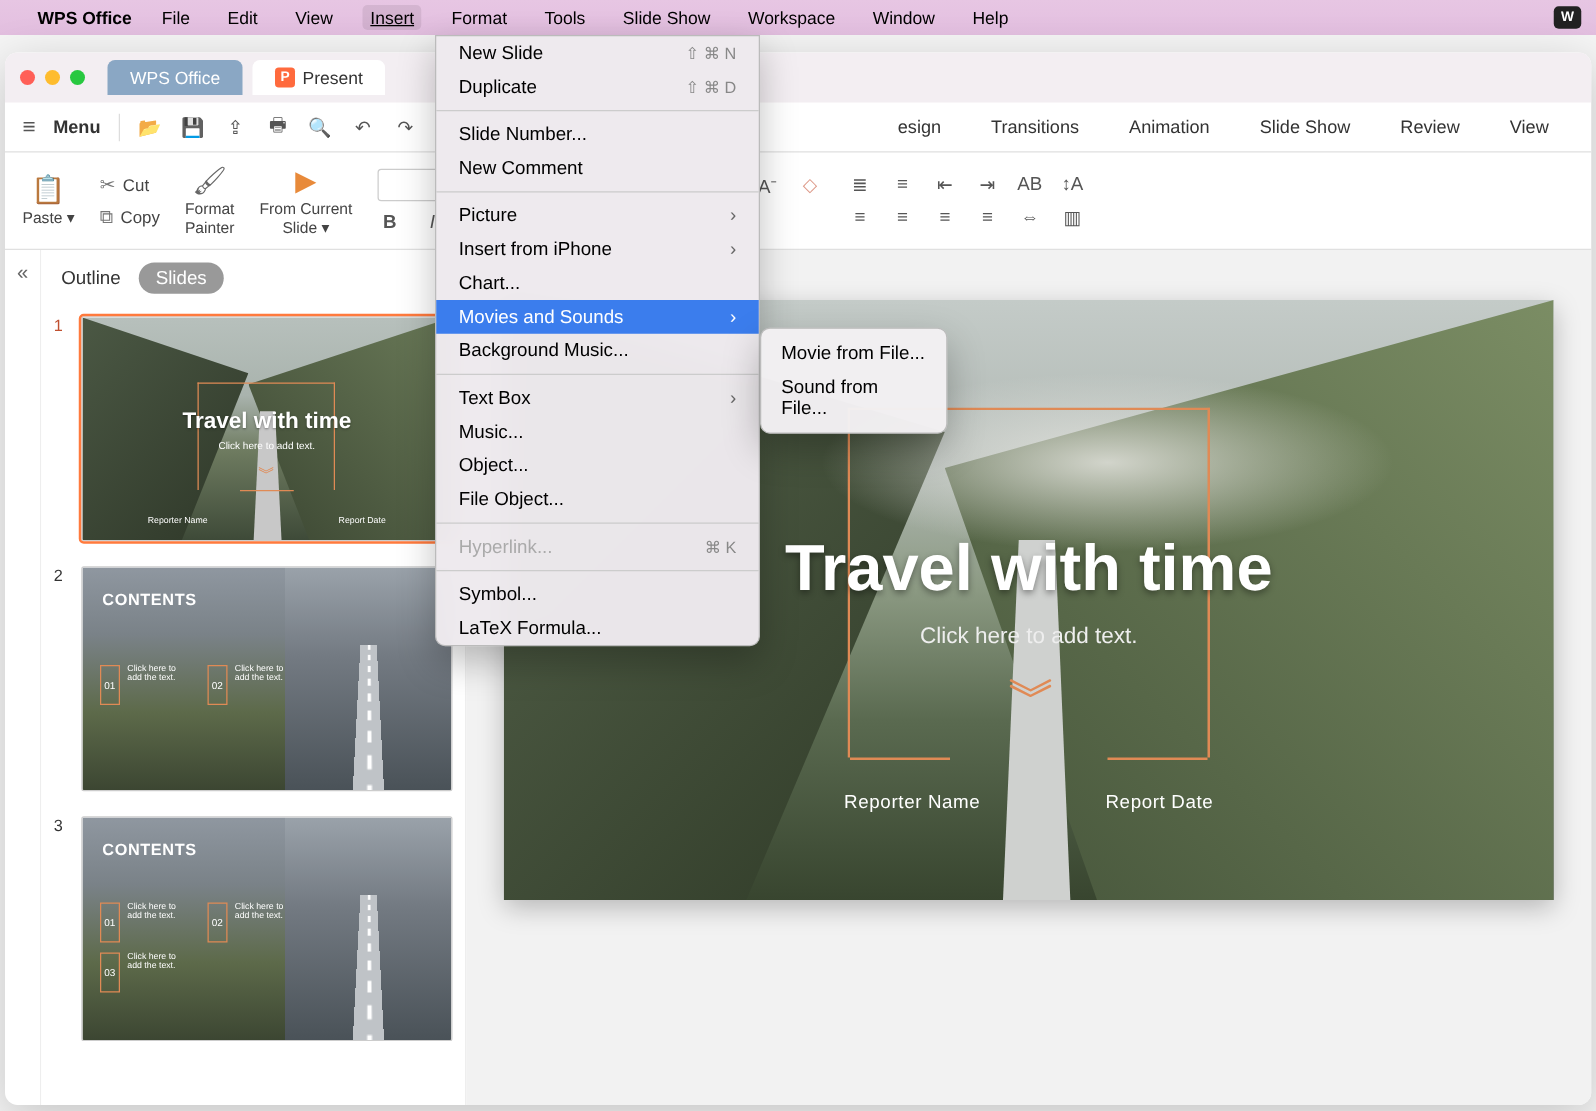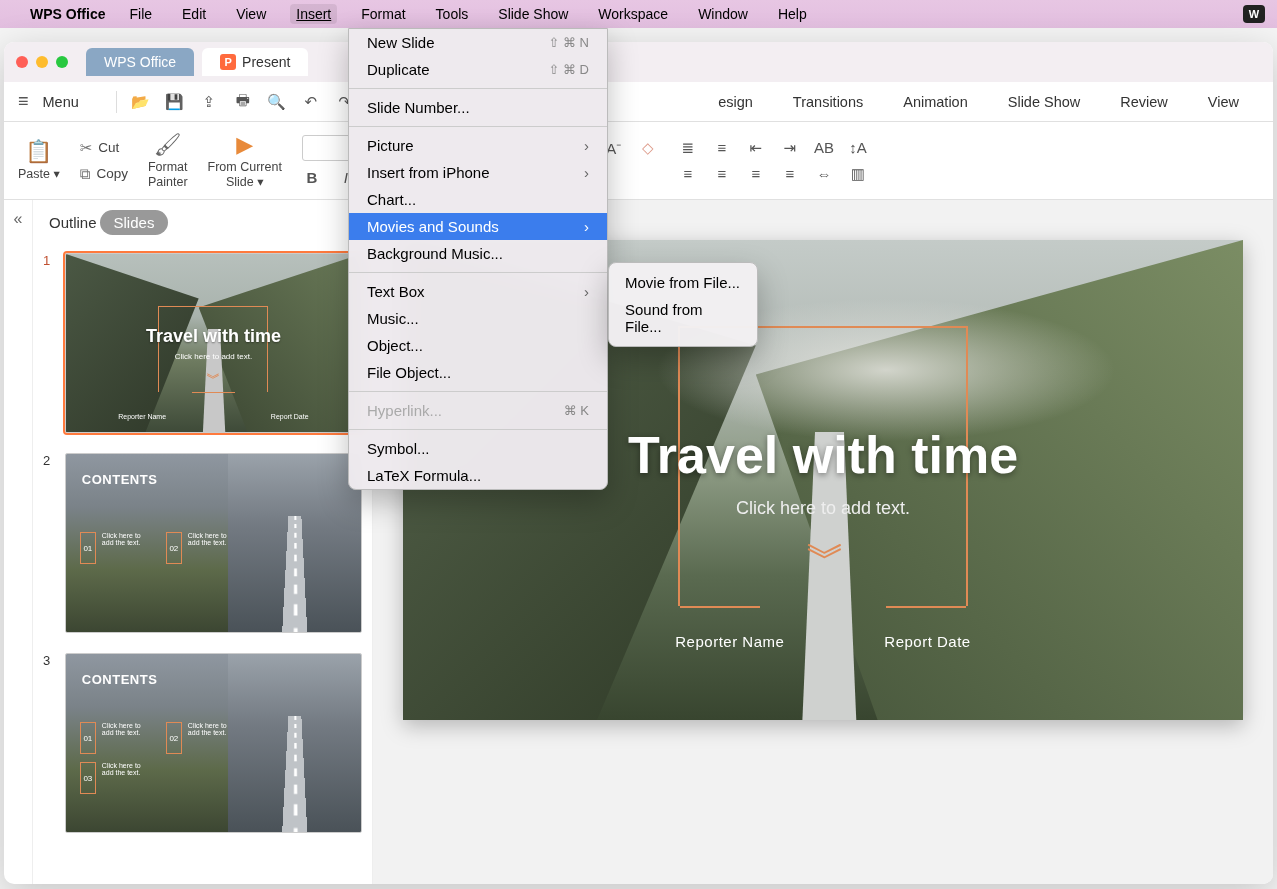--- a/index.html
+++ b/index.html
@@ -20,21 +20,21 @@
 .traffic span { width:12px; height:12px; border-radius:50%; }
 .tl-r{background:#ff5f57;} .tl-y{background:#febc2e;} .tl-g{background:#28c840;}
 .tab { padding:6px 18px; border-radius:6px 6px 0 0; font-size:14px; color:#333; display:flex;align-items:center;gap:6px;}
 .tab.app { background:#8aa7c4; color:#fff; margin-left:10px;}
 .tab.doc { background:#fff; }
 .tab.doc .picon{width:16px;height:16px;background:#ff6a3d;border-radius:3px;display:inline-flex;align-items:center;justify-content:center;color:#fff;font-size:11px;font-weight:700;}
 
 
 .ribbon1 { height:40px; border-bottom:1px solid #e0e0e0; display:flex; align-items:center; padding:0 14px; gap:14px; font-size:14.5px; color:#333; }
 .ribbon1 .ham{font-size:18px;color:#555;}
-.ribbon1 .menu-label{margin-right:23px;}
+.ribbon1 .menu-label{margin-right:1px;font-weight:bold;}
 .ribbon1 .sep{width:1px;height:22px;background:#ddd;}
 .ribbon1 .icon{width:20px;height:20px;display:inline-flex;align-items:center;justify-content:center;color:#555;font-size:15px;}
 .ribbon1 .tabs{margin-left:auto; display:flex; gap:40px; padding-right:20px;}
 .ribbon1 .tabs span{cursor:default;}
 
 
 .ribbon2 { height:78px; border-bottom:1px solid #e0e0e0; display:flex; align-items:center; padding:0 14px; gap:20px; font-size:13px; color:#444; }
 .rgroup{display:flex;flex-direction:column;align-items:center;gap:2px;}
 .rgroup .ricon{font-size:22px;color:#666;}
 .rgroup .rlabel{font-size:12.5px;line-height:1.15;text-align:center;}
@@ -43,21 +43,21 @@
 .fontbox{width:140px;height:26px;border:1px solid #ccc;border-radius:3px;background:#fff;}
 .sizebox{width:100px;height:26px;border:1px solid #ccc;border-radius:3px;background:#fff;padding:0 6px;display:flex;align-items:center;}
 .fmtrow{display:flex;gap:14px;align-items:center;}
 .fmtrow .f{width:20px;text-align:center;color:#555;font-size:15px;}
 .fmtcol{display:flex;flex-direction:column;gap:8px;}
 
 
 .workarea { display:flex; height:calc(100% - 158px); }
 .collapse{width:34px;display:flex;align-items:flex-start;justify-content:center;padding-top:10px;color:#666;border-right:1px solid #eee;}
 .sidepane{width:340px;border-right:1px solid #eee;background:#fff;display:flex;flex-direction:column;}
-.sidetabs{display:flex;gap:3px;padding:10px 16px;align-items:center;}
+.sidetabs{display:flex;gap:14px;padding:10px 16px;align-items:center;}
 .sidetabs .st{font-size:15px;color:#333;}
 .sidetabs .st.active{background:#999;color:#fff;padding:4px 14px;border-radius:14px;}
 .thumbs{flex:1;overflow:auto;padding:8px 10px;}
 .thumbwrap{display:flex;gap:8px;margin-bottom:20px;}
 .thumbnum{font-size:13px;color:#c05030;width:14px;}
 .thumb{width:300px;height:180px;border:1px solid #ccc;border-radius:2px;position:relative;overflow:hidden;}
 .thumb.sel{outline:2px solid #ff7a3d;}
 .thumb-bg{position:absolute;inset:0;background:linear-gradient(180deg,#b7c0bc 0%,#a9b3ad 35%,#6e7b60 60%,#3e4a38 100%);}
 .thumb-hill-l{position:absolute;left:0;top:0;width:45%;height:100%;background:linear-gradient(135deg,#4b5844 0%,#2e3728 100%);clip-path:polygon(0 0,100% 25%,60% 100%,0 100%);} 
 .thumb-hill-r{position:absolute;right:0;top:0;width:55%;height:100%;background:linear-gradient(225deg,#6a7a58 0%,#3b4632 100%);clip-path:polygon(0 30%,100% 0,100% 100%,30% 100%);} 
@@ -315,20 +315,23 @@
       <span class="sc">⇧ ⌘ N</span>
     </div>
   <div class="ditem">
       <span>Duplicate</span>
       <span class="sc">⇧ ⌘ D</span>
     </div>
   <hr>
   <div class="ditem">
       <span>Slide Number...</span>
     </div>
+  <div class="ditem">
+      <span>New Comment</span>
+    </div>
   <hr>
   <div class="ditem">
       <span>Picture</span>
       <span class="arrow">›</span>
     </div>
   <div class="ditem">
       <span>Insert from iPhone</span>
       <span class="arrow">›</span>
     </div>
   <div class="ditem">

